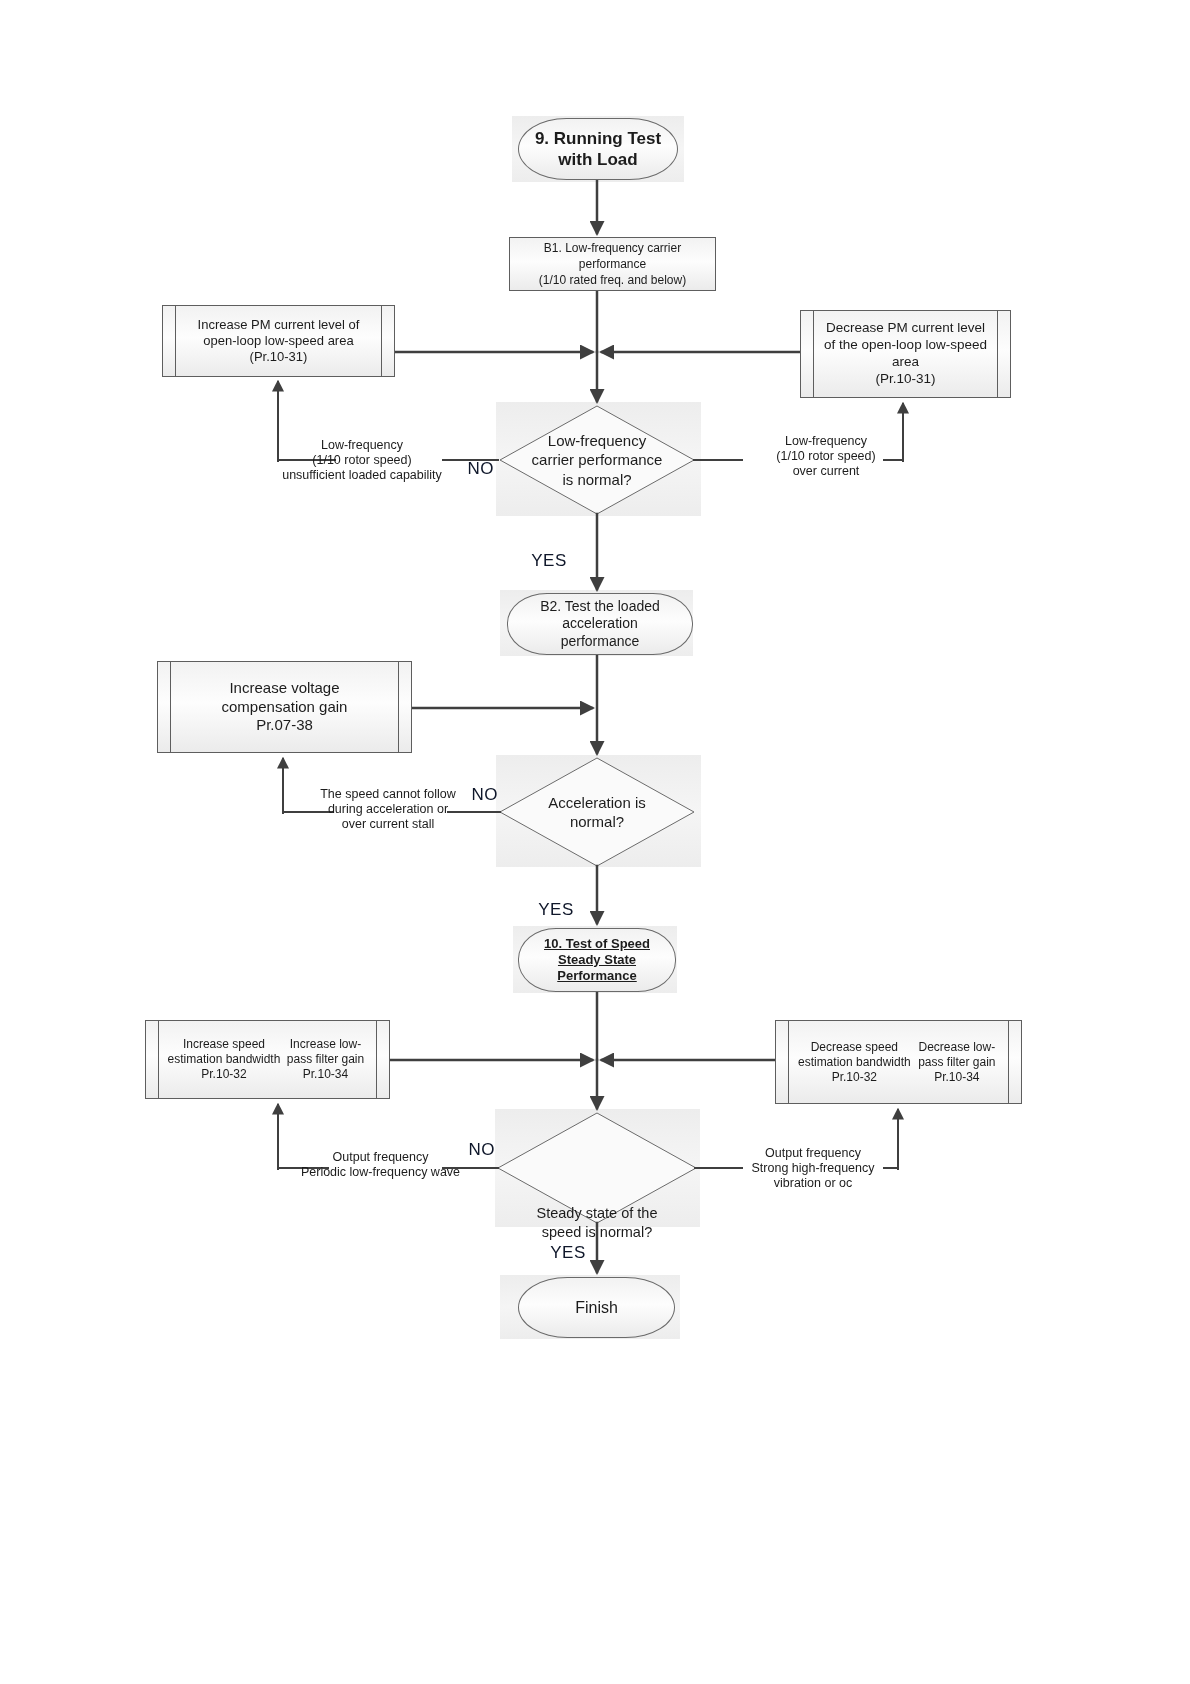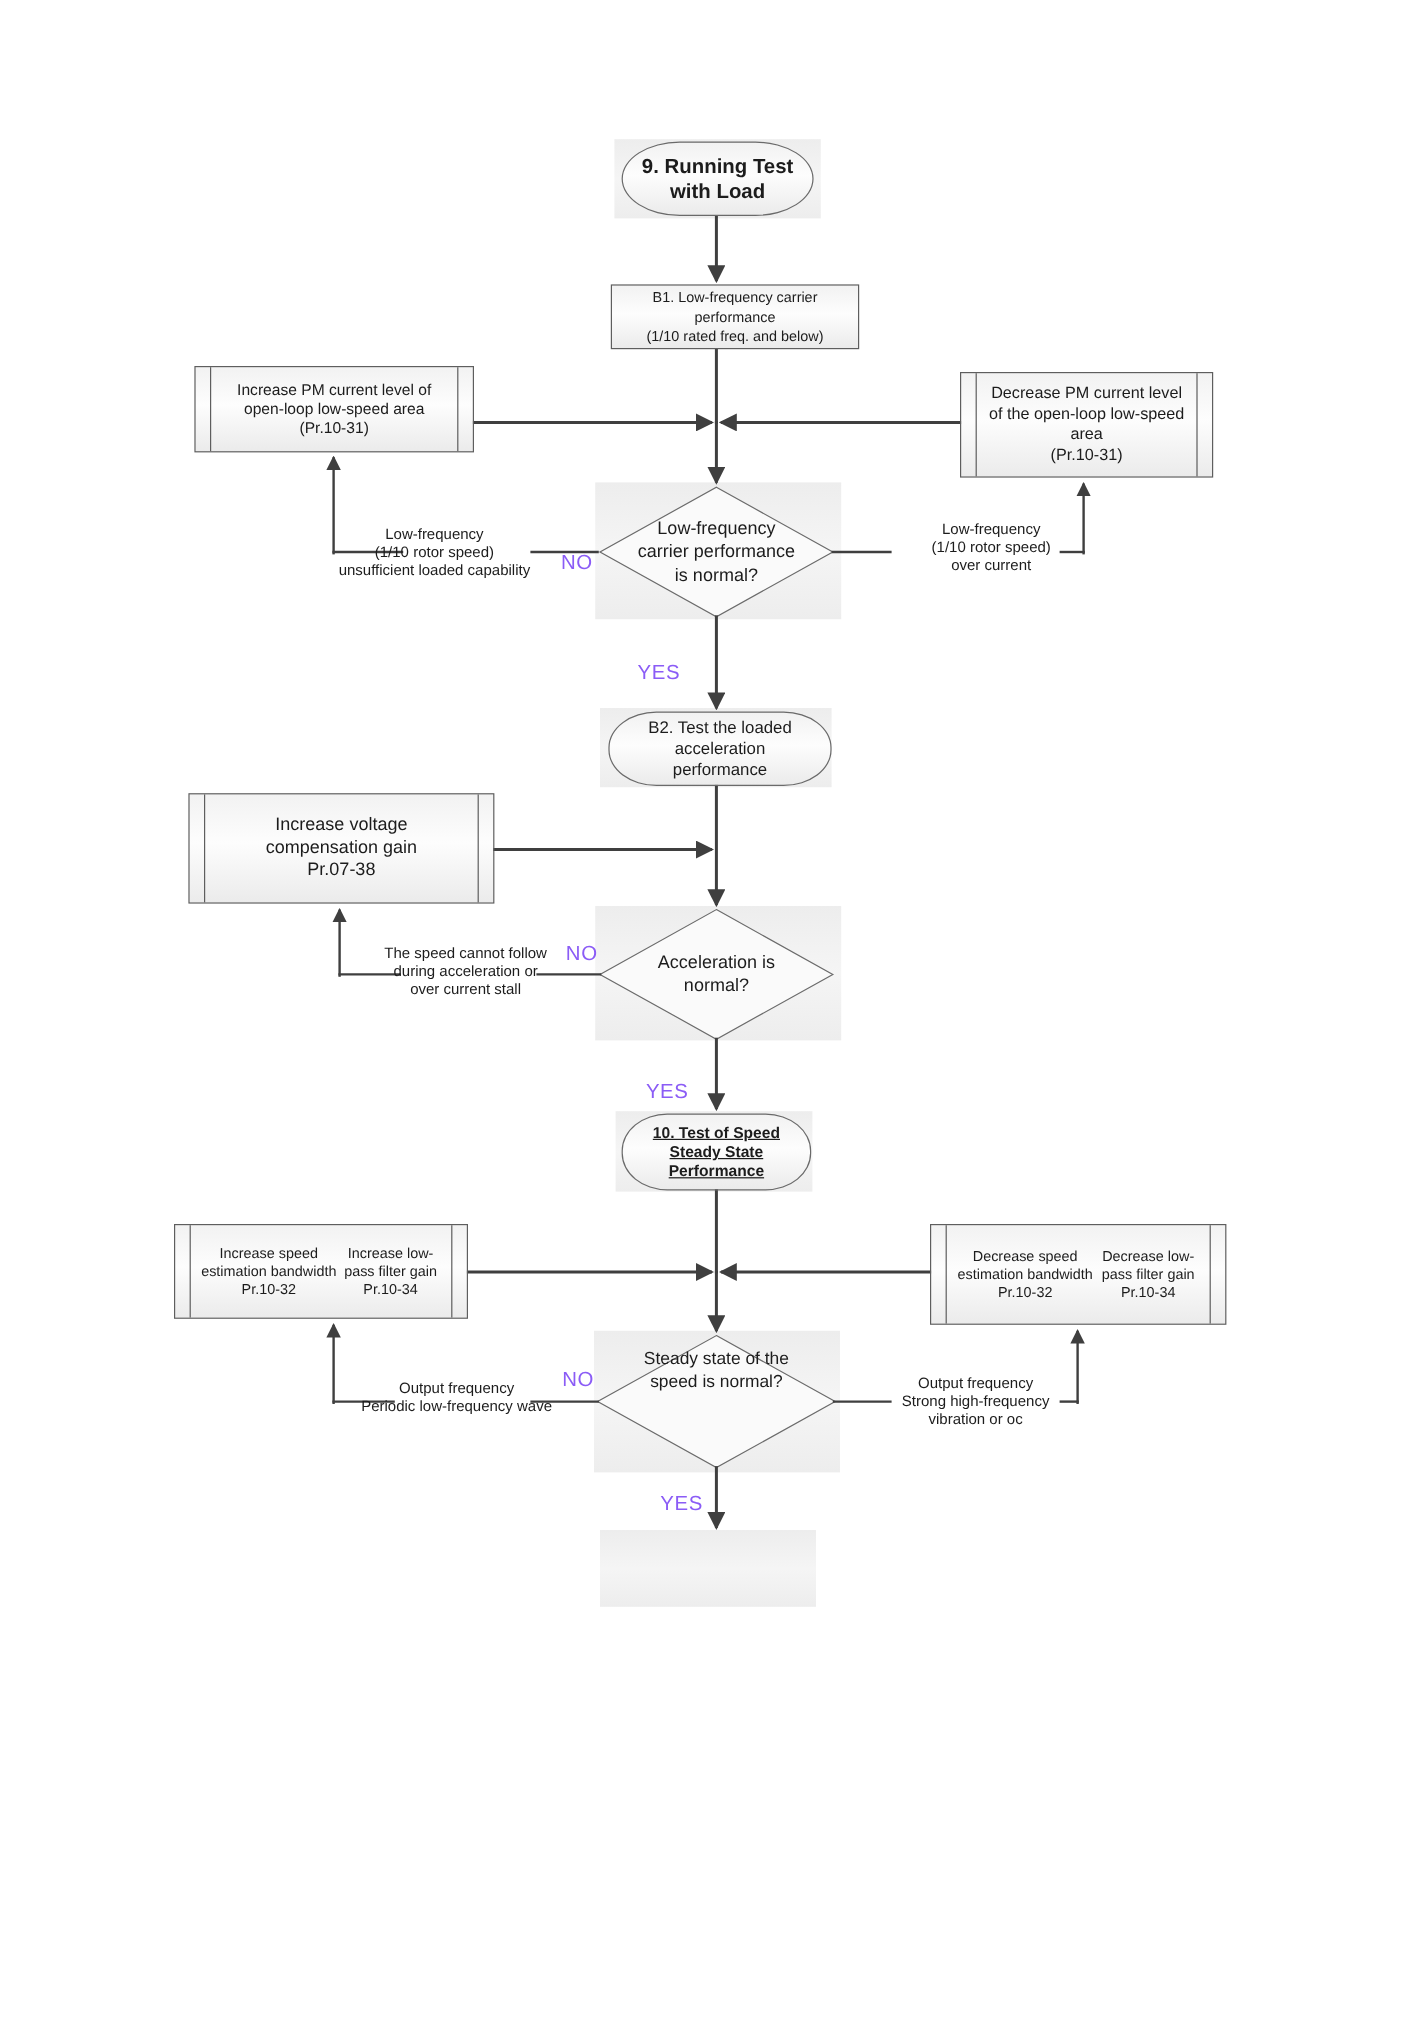--- a/index.html
+++ b/index.html
@@ -19,21 +19,21 @@
   .proc::before,.proc::after{
     content:"";position:absolute;top:0;bottom:0;width:0;border-left:1px solid #5e5e5e;
   }
   .proc::before{left:12px;}
   .proc::after{right:12px;}
   .dlabel{
     position:absolute;display:flex;align-items:center;justify-content:center;
     text-align:center;white-space:pre-line;line-height:1.3;background:transparent;border:none;
   }
   .edge-label{
-    position:absolute;font-size:17px;color:#8b5cf6;letter-spacing:.5px;
+    position:absolute;font-size:17px;color:#0f172a;letter-spacing:.5px;
     white-space:pre-line;text-align:center;
   }
   .branch-label{
     position:absolute;font-size:12.5px;color:#1c1c1c;line-height:1.18;
     white-space:pre-line;text-align:center;
   }
   .bold{font-weight:bold;}
   .sub{margin:2px 0;white-space:pre-line;}
 </style>
 </head>
@@ -151,23 +151,24 @@
 Pr.10-34</div>
   </div>
 
   <div class="node proc" style="left:775px;top:1020px;width:247px;height:84px;font-size:12px;flex-direction:row;">
     <div class="sub">Decrease speed estimation bandwidth
 Pr.10-32</div>
     <div class="sub">Decrease low-pass filter gain
 Pr.10-34</div>
   </div>
 
-  <div class="dlabel" style="left:495px;top:1086px;width:204px;height:114px;font-size:14.5px;">Steady state of the
+  <div class="dlabel" style="left:495px;top:1166px;width:204px;height:114px;font-size:14.5px;">Steady state of the
 speed is normal?</div>
 
+  <div class="node stadium" style="left:518px;top:1277px;width:157px;height:61px;font-size:16px;border-radius:50px/31px;">Finish</div>
 
   <div class="edge-label" style="left:452px;top:459px;width:42px;text-align:right;">NO</div>
   <div class="edge-label" style="left:523px;top:551px;width:52px;">YES</div>
   <div class="edge-label" style="left:453px;top:785px;width:45px;text-align:right;">NO</div>
   <div class="edge-label" style="left:530px;top:900px;width:52px;">YES</div>
   <div class="edge-label" style="left:450px;top:1140px;width:45px;text-align:right;">NO</div>
   <div class="edge-label" style="left:543px;top:1243px;width:50px;">YES</div>
 
   <div class="branch-label" style="left:262px;top:438px;width:200px;">Low-frequency
 (1/10 rotor speed)

